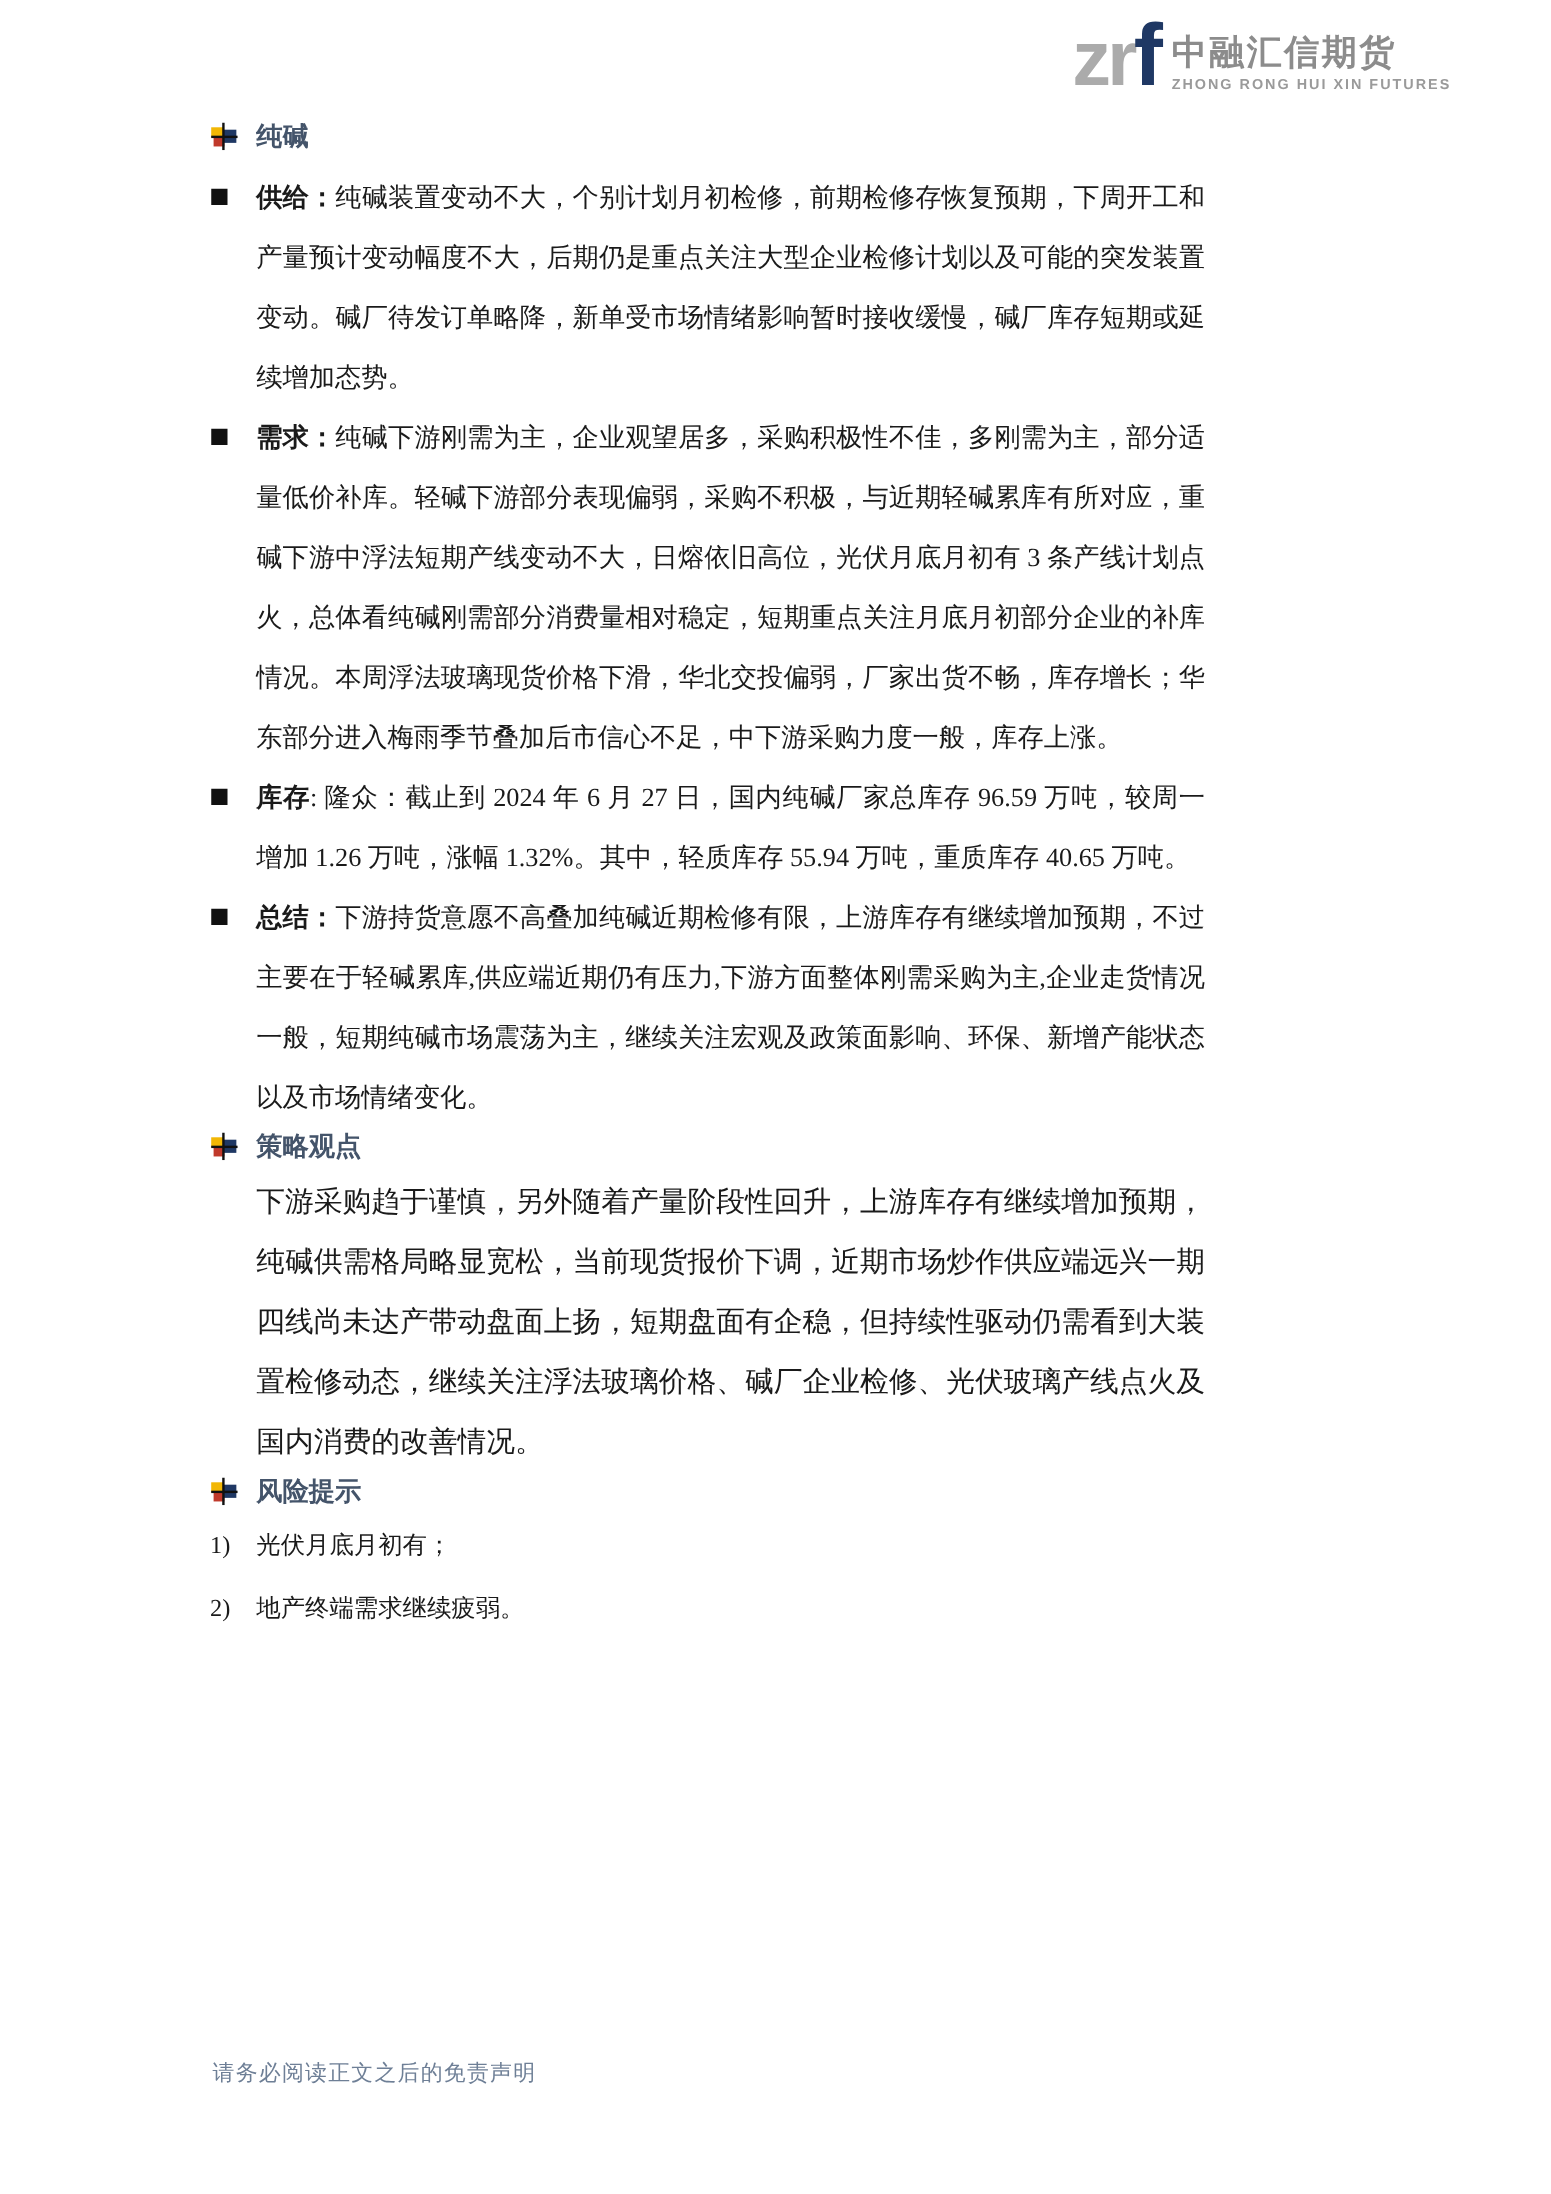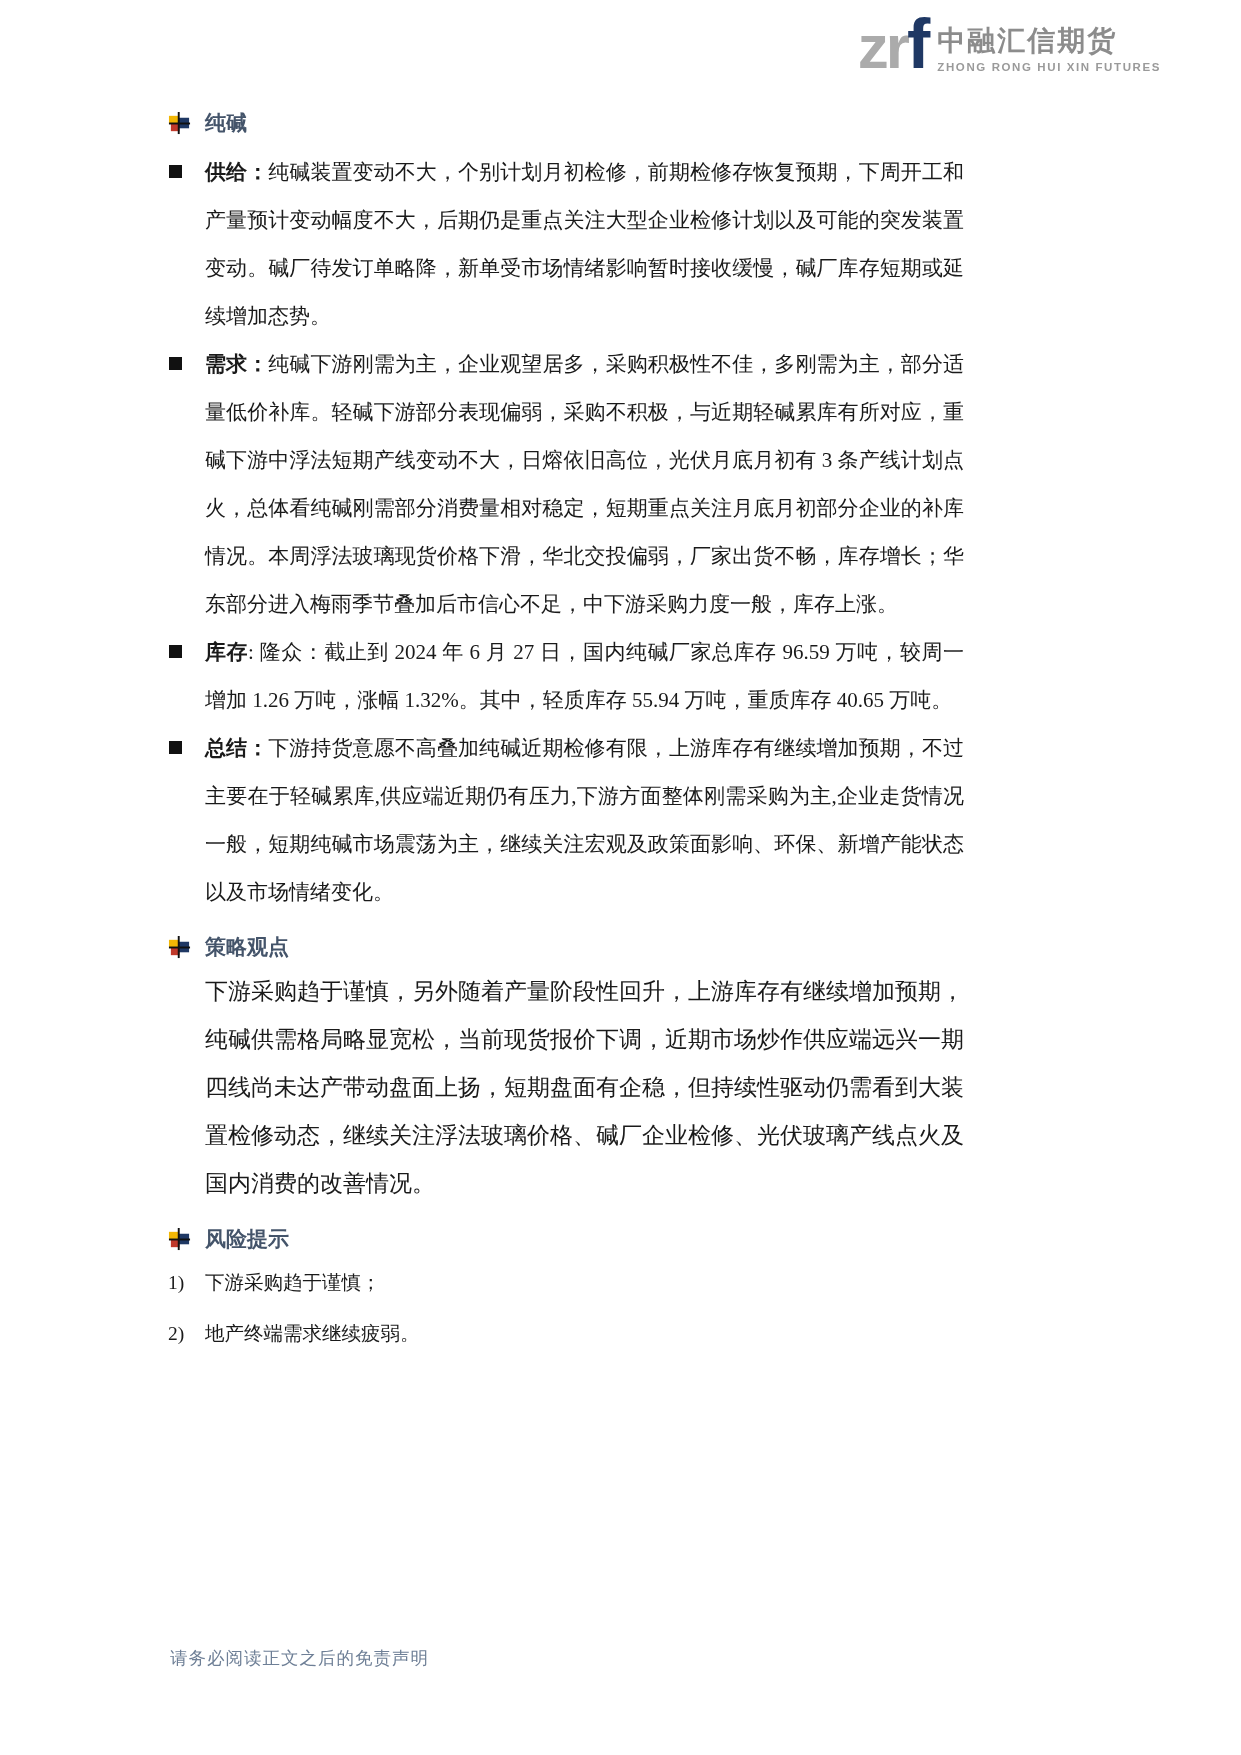--- a/index.html
+++ b/index.html
@@ -22,28 +22,28 @@
   .logo-cn {
     font-family:"Liberation Sans","DejaVu Sans",sans-serif;
     font-weight:bold; font-size:28px; line-height:34px; color:#8c8c8c; letter-spacing:2px;
   }
   .logo-en {
     font-family:"Liberation Sans","DejaVu Sans",sans-serif;
     font-weight:bold; font-size:11.5px; color:#9a9a9a; letter-spacing:1.6px; margin-top:3px;
   }
 
   
-  .content { position:absolute; top:108px; left:168px; width:796px; }
+  .content { position:absolute; top:94px; left:168px; width:796px; }
 
   .section-heading {
     display:flex; align-items:center; gap:14px;
     color:#44546a; font-weight:bold; font-size:21px; line-height:30px;
   }
   .section-heading .hicon { flex:0 0 auto; width:23px; height:23px; }
-  .mt-sect { margin-top:16px; }
+  .mt-sect { }
 
   .bullet-list { margin-top:10px; }
   .bullet-item {
     position:relative; padding-left:37px;
     font-size:21px; line-height:48px; text-align:justify;
   }
   .sq-bullet {
     position:absolute; left:1px; top:17px; width:13px; height:13px; background:#111;
   }
   .blabel { font-weight:bold; }
@@ -132,21 +132,21 @@
       <rect x="11" y="6" width="11" height="11" fill="#1f3864"></rect>
       <rect x="10.2" y="0" width="2" height="23" fill="#111"></rect>
       <rect x="1" y="11" width="22" height="2" fill="#111"></rect>
     </svg>
     <span>风险提示</span>
   </div>
 
   <div class="risk-list">
     <div class="risk-item">
       <span class="risk-num">1)</span>
-      <span>下游采购趋于谨慎；</span>
+      <span>光伏月底月初有；</span>
     </div>
     <div class="risk-item">
       <span class="risk-num">2)</span>
       <span>地产终端需求继续疲弱。</span>
     </div>
   </div>
 
 </div>
 
 <div class="page-footer">请务必阅读正文之后的免责声明</div>

